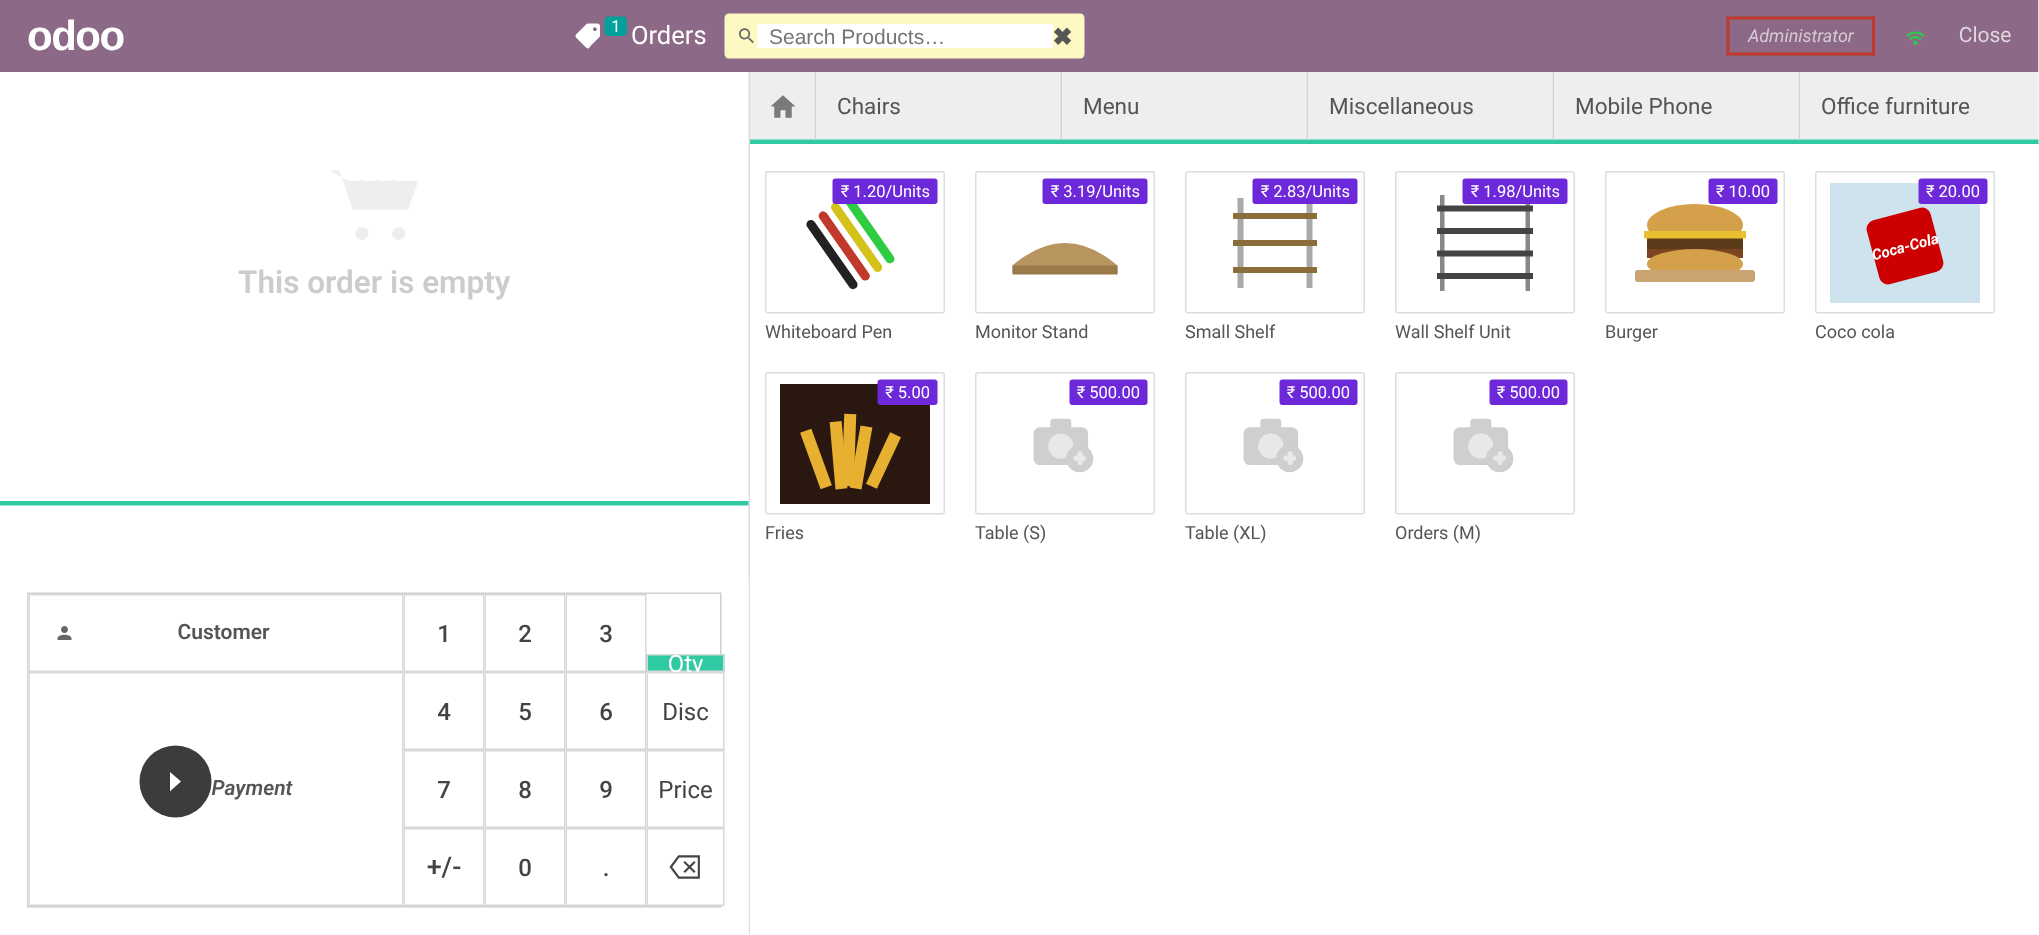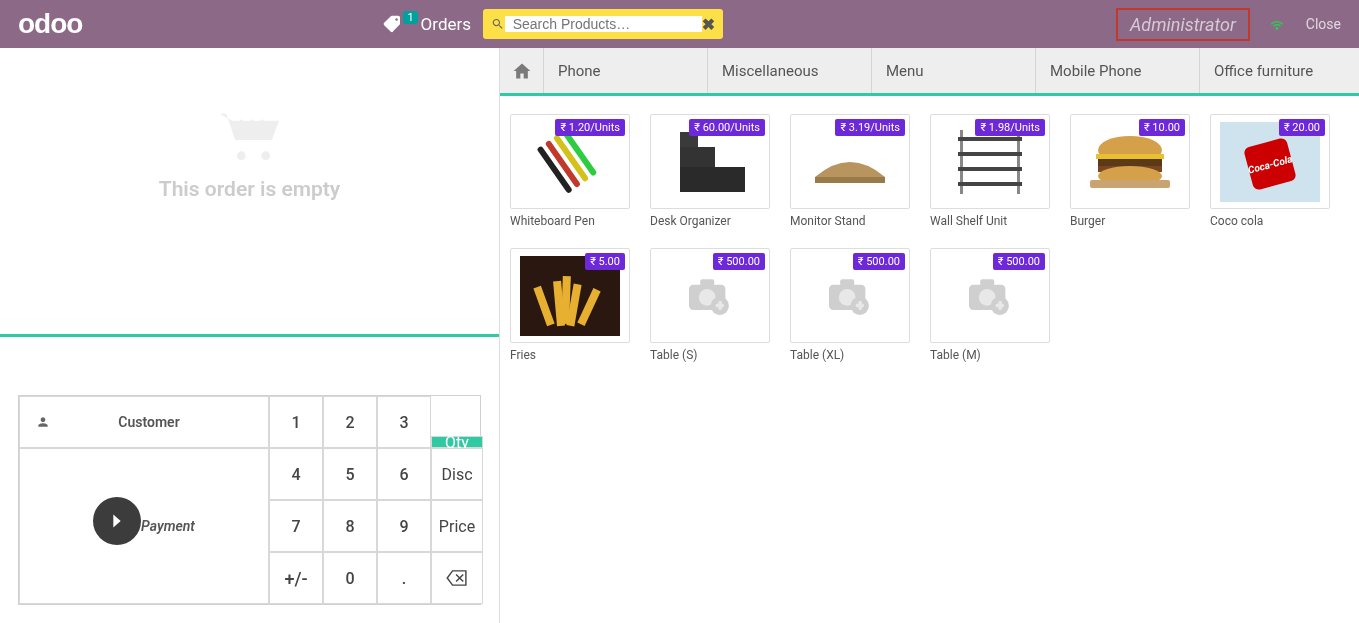--- a/index.html
+++ b/index.html
@@ -3,26 +3,26 @@
 <meta charset="utf-8">
 <style>
 * { box-sizing: border-box; margin: 0; padding: 0; }
 body { font-family: -apple-system, BlinkMacSystemFont, "Segoe UI", Roboto, Arial, sans-serif; width: 1359px; height: 623px; overflow: hidden; background: #fff; }
 
 .topbar { background: #8b6987; height: 48px; display: flex; align-items: center; color: #fff; position: relative; }
 .logo { font-size: 28px; font-weight: 600; color: #fff; margin-left: 18px; letter-spacing: -1px; font-family: Arial; }
 .order-btn { display: flex; align-items: center; margin-left: auto; margin-right: 12px; cursor: pointer; font-size: 17px; color: #fff; }
 .order-btn .badge { background: #00a09d; color: #fff; border-radius: 3px; font-size: 11px; padding: 0 4px; position: relative; top: -7px; left: 1px; margin-right: 4px; }
 .tag-icon { width: 20px; height: 20px; fill: #fff; transform: rotate(90deg); }
-.search-wrap { background: #fde047; border-radius: 3px; height: 30px; width: 240px; display: flex; align-items: center; padding: 0 8px; margin-right: 10px; }
+.search-wrap { background: #fef9c3; border-radius: 3px; height: 30px; width: 240px; display: flex; align-items: center; padding: 0 8px; margin-right: 10px; }
 .search-wrap svg { width: 14px; height: 14px; fill: #666; }
 .search-wrap input { border: 0; outline: 0; flex: 1; font-size: 14px; color: #333; padding: 0 8px; }
 .search-wrap .clear { font-weight: bold; color: #555; cursor: pointer; font-size: 16px; }
 .header-spacer { flex: 1; }
-.user-box { border: 2px solid #c0392b; padding: 4px 12px; color: #d7c9d5; font-style: italic; font-size: 18px; margin-right: 18px; }
+.user-box { border: 2px solid #c0392b; padding: 4px 12px; color: #d7c9d5; font-style: italic; font-size: 12px; margin-right: 18px; }
 .wifi-icon { width: 18px; height: 18px; margin-right: 20px; }
 .close-btn { color: #e0d6de; font-size: 14px; margin-right: 18px; cursor: pointer; }
 
 .main { display: flex; height: calc(100% - 48px); }
 .left { width: 500px; display: flex; flex-direction: column; border-right: 1px solid #ddd; gap: 48px; }
 .order-area { flex: 1; display: flex; flex-direction: column; align-items: center; justify-content: flex-start; padding-top: 60px; }
 .cart-icon { width: 70px; height: 55px; opacity: 0.3; }
 .empty-text { color: #ccc; font-size: 21px; font-weight: 600; margin-top: 14px; }
 .green-sep { height: 3px; background: #2fc9a3; width: 100%; }
 
@@ -136,23 +136,23 @@
   </div>
 
   <div class="right">
     <div class="cat-bar">
       <div class="cat-home">
         <svg viewBox="0 0 24 24">
             <path d="M12 3l10 9h-3v9h-5v-6h-4v6H5v-9H2z"></path>
           </svg>
       </div>
       <div id="cat-tabs" style="display:flex;flex:1">
-          <div class="cat-tab">Phone</div>
+          <div class="cat-tab">Chairs</div>
+          <div class="cat-tab">Menu</div>
           <div class="cat-tab">Miscellaneous</div>
-          <div class="cat-tab">Menu</div>
           <div class="cat-tab">Mobile Phone</div>
           <div class="cat-tab">Office furniture</div>
         </div>
     </div>
     <div class="products" id="products">
         <div class="prod">
           <div class="prod-img">
             <div class="price-tag">₹ 1.20/Units</div>
             <svg viewBox="0 0 100 80" width="100" height="80">
               <g transform="rotate(-35 50 40)">
@@ -160,38 +160,40 @@
                 <rect x="40" y="10" width="6" height="55" fill="#c0392b" rx="3"></rect>
                 <rect x="50" y="10" width="6" height="55" fill="#d4c21a" rx="3"></rect>
                 <rect x="60" y="10" width="6" height="55" fill="#2ecc40" rx="3"></rect>
               </g>
             </svg>
           </div>
           <div class="prod-name">Whiteboard Pen</div>
         </div>
         <div class="prod">
           <div class="prod-img">
-            <div class="price-tag">₹ 60.00/Units</div>
-            <svg viewBox="0 0 100 80" width="100" height="80">
-              <rect x="20" y="45" width="65" height="25" fill="#2a2a2a"></rect>
-              <rect x="20" y="25" width="35" height="20" fill="#333"></rect>
-              <rect x="20" y="10" width="18" height="15" fill="#3a3a3a"></rect>
-            </svg>
-          </div>
-          <div class="prod-name">Desk Organizer</div>
-        </div>
-        <div class="prod">
-          <div class="prod-img">
             <div class="price-tag">₹ 3.19/Units</div>
             <svg viewBox="0 0 100 80" width="100" height="80">
               <path d="M15 55 Q50 25 85 55 L85 60 L15 60 Z" fill="#b8945f"></path>
               <rect x="15" y="55" width="70" height="6" fill="#9a7a4a"></rect>
             </svg>
           </div>
           <div class="prod-name">Monitor Stand</div>
+        </div>
+        <div class="prod">
+          <div class="prod-img">
+            <div class="price-tag">₹ 2.83/Units</div>
+            <svg viewBox="0 0 100 80" width="100" height="80">
+              <rect x="25" y="10" width="4" height="60" fill="#aaa"></rect>
+              <rect x="71" y="10" width="4" height="60" fill="#aaa"></rect>
+              <rect x="22" y="20" width="56" height="4" fill="#8a6d3b"></rect>
+              <rect x="22" y="38" width="56" height="4" fill="#8a6d3b"></rect>
+              <rect x="22" y="56" width="56" height="4" fill="#8a6d3b"></rect>
+            </svg>
+          </div>
+          <div class="prod-name">Small Shelf</div>
         </div>
         <div class="prod">
           <div class="prod-img">
             <div class="price-tag">₹ 1.98/Units</div>
             <svg viewBox="0 0 100 80" width="100" height="80">
               <rect x="20" y="8" width="3" height="64" fill="#888"></rect>
               <rect x="77" y="8" width="3" height="64" fill="#888"></rect>
               <rect x="18" y="15" width="64" height="4" fill="#444"></rect>
               <rect x="18" y="30" width="64" height="4" fill="#444"></rect>
               <rect x="18" y="45" width="64" height="4" fill="#444"></rect>
@@ -280,17 +282,17 @@
               <g fill="#cfcfcf">
                 <rect x="20" y="24" width="52" height="36" rx="6"></rect>
                 <rect x="36" y="16" width="20" height="10" rx="3"></rect>
                 <circle cx="46" cy="42" r="12" fill="#e8e8e8"></circle>
                 <circle cx="64" cy="54" r="13" fill="#cfcfcf"></circle>
                 <rect x="58" y="51" width="12" height="5" fill="#e8e8e8" rx="2"></rect>
                 <rect x="62" y="47" width="5" height="13" fill="#e8e8e8" rx="2"></rect>
               </g>
             </svg>
           </div>
-          <div class="prod-name">Table (M)</div>
+          <div class="prod-name">Orders (M)</div>
         </div>
       </div>
   </div>
 </div>
 
 </body></html>

